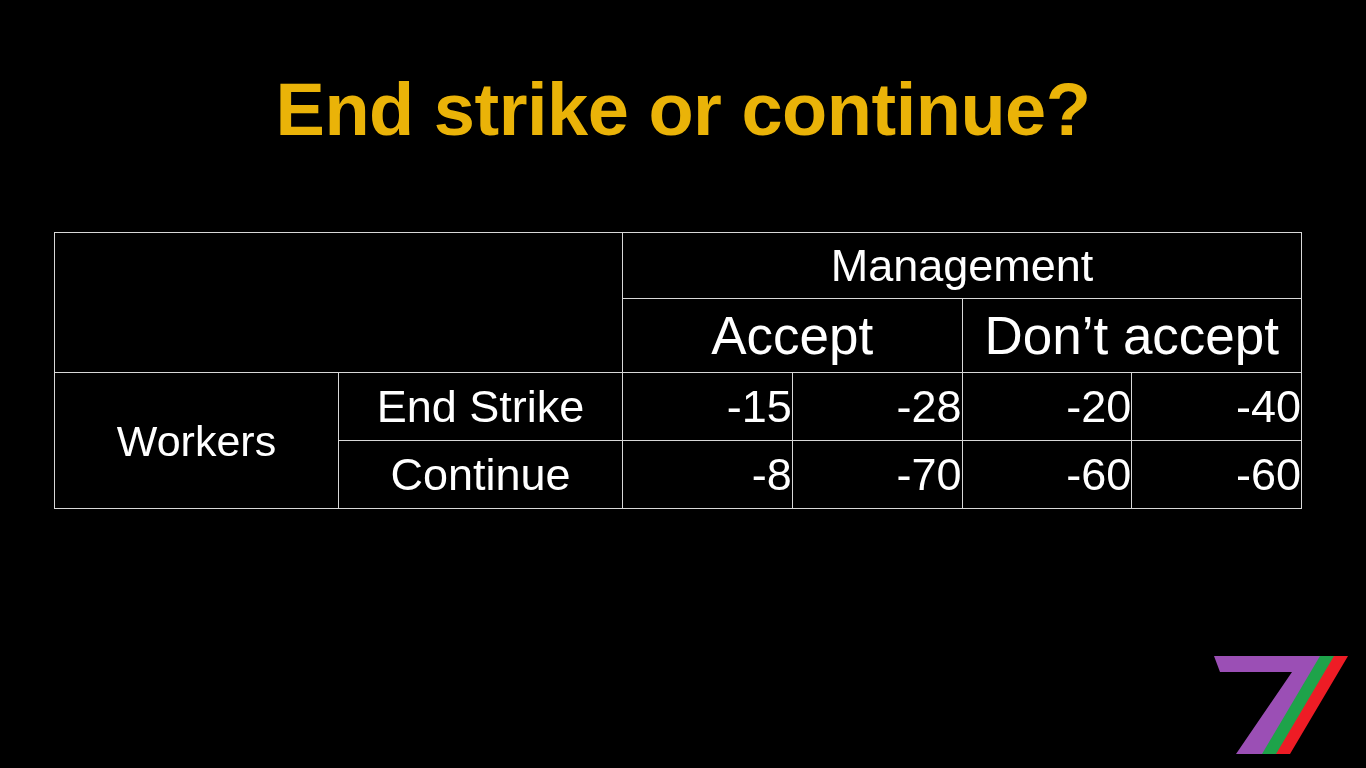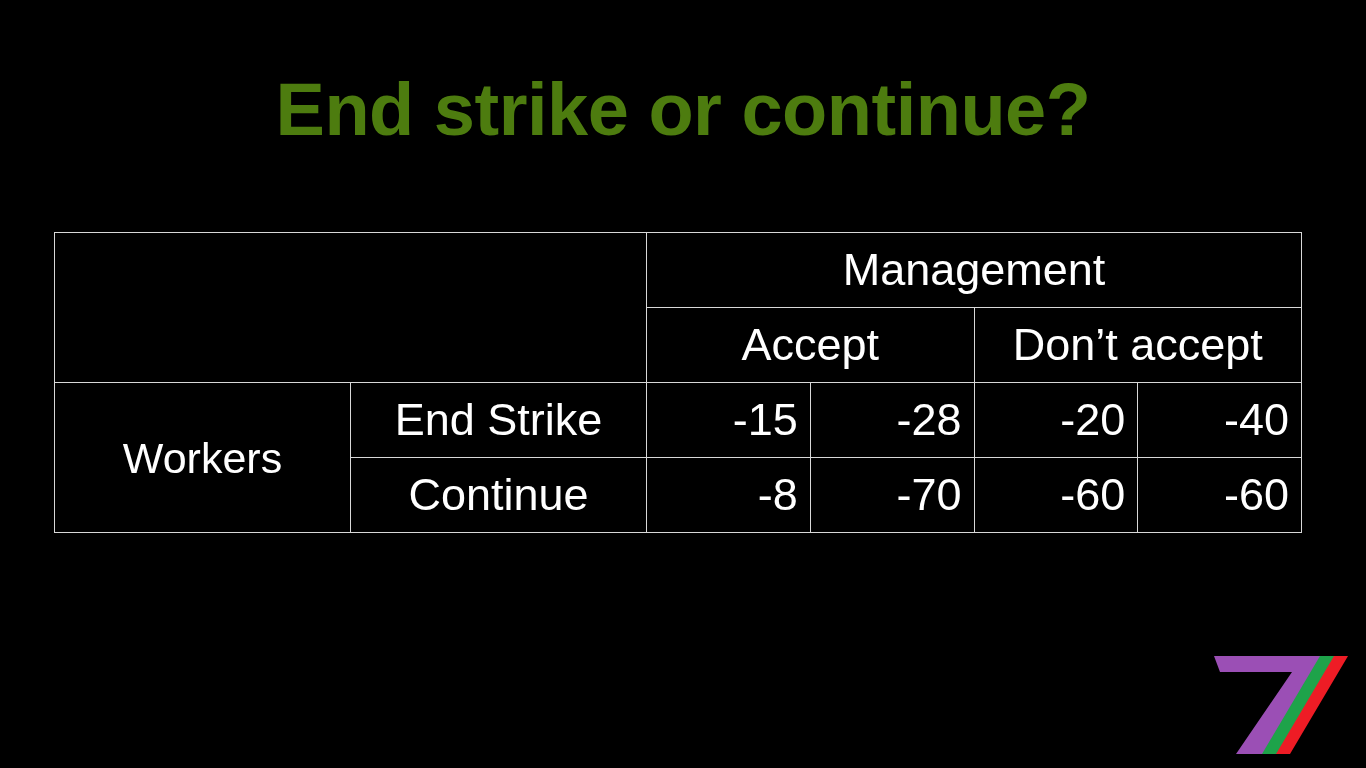--- a/index.html
+++ b/index.html
@@ -21,37 +21,37 @@
   #slide-title {
     position: absolute;
     left: 0;
     top: 62px;
     width: 1366px;
     text-align: center;
     font-size: 74px;
     line-height: 96px;
     font-weight: bold;
     letter-spacing: -0.5px;
-    color: #4d7c0f;
+    color: #eab308;
     white-space: nowrap;
   }
 
   
   #payoff-matrix {
     position: absolute;
     left: 54px;
     top: 232px;
     width: 1248px;
     height: 276px;
     border-collapse: collapse;
     table-layout: fixed;
   }
   #payoff-matrix td {
     border: 1px solid #d8d8d8;
-    padding: 12px;
+    padding: 0;
     color: #ffffff;
     font-weight: normal;
     vertical-align: middle;
     overflow: hidden;
   }
 
   .cell-blank { }
 
   .col-g1 { width: 567px; }   
   .col-rowhdr-a { width: 232px; }
@@ -65,21 +65,21 @@
   .row-h2 { height: 74px; }
   .row-body { height: 68px; }
 
   .hdr-group {
     text-align: center;
     font-size: 45px;
     line-height: 50px;
   }
   .hdr-col {
     text-align: center;
-    font-size: 45px;
+    font-size: 53px;
     line-height: 50px;
   }
   .rowhdr-player {
     text-align: center;
     font-size: 43px;
     line-height: 50px;
   }
   .rowhdr-strategy {
     text-align: center;
     font-size: 45px;

